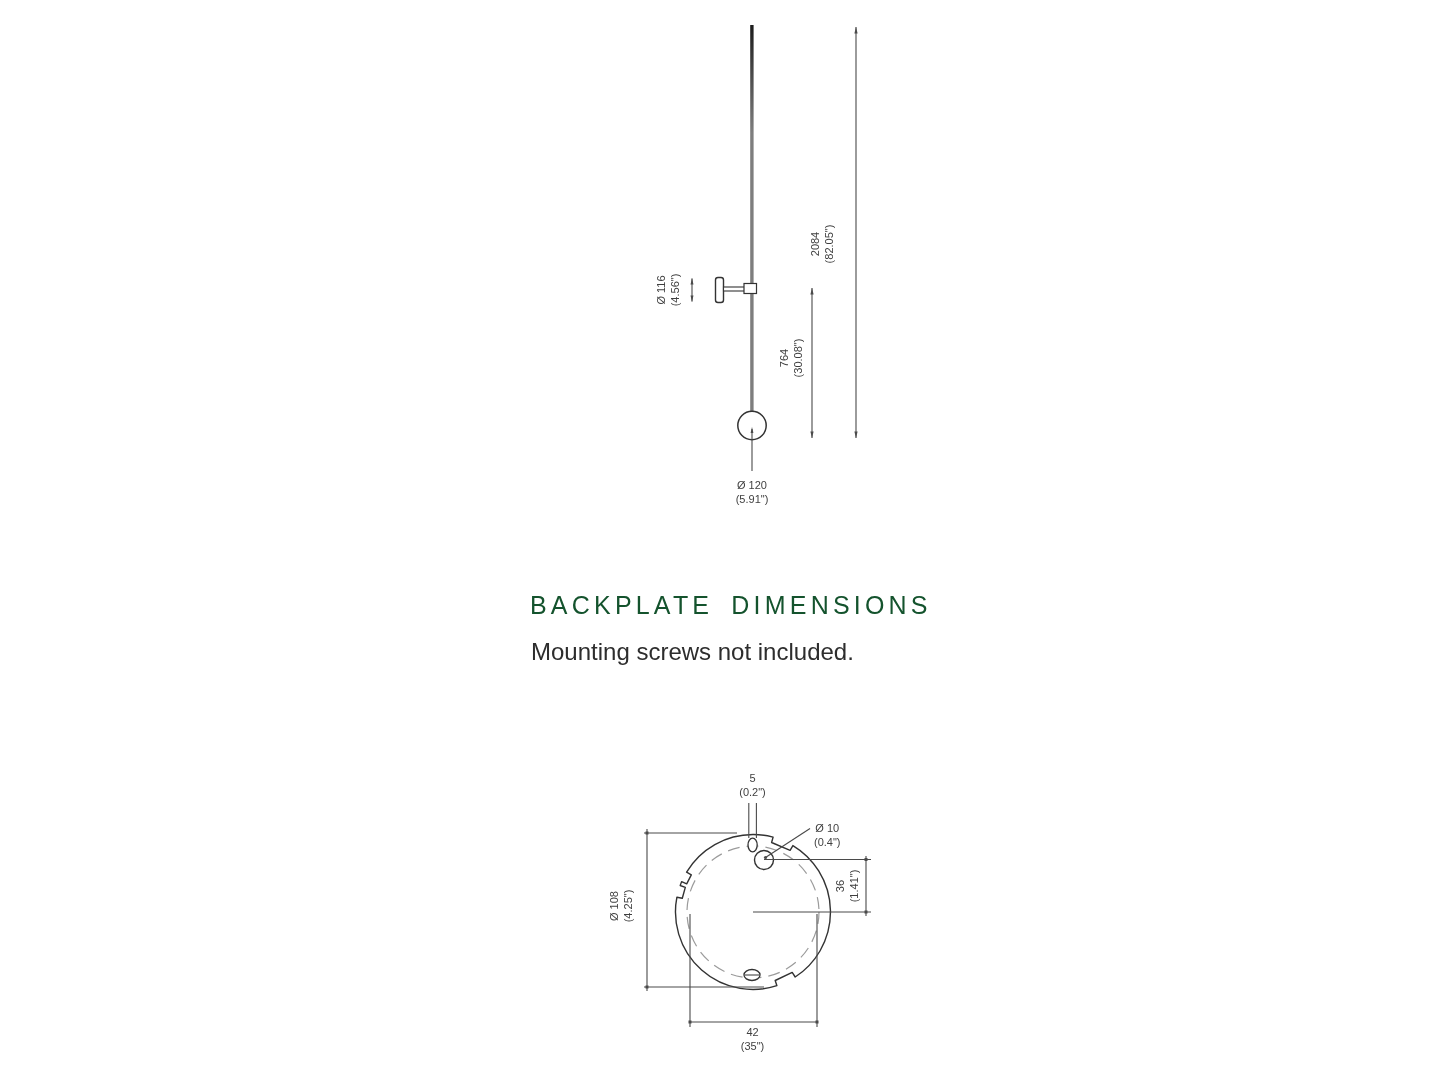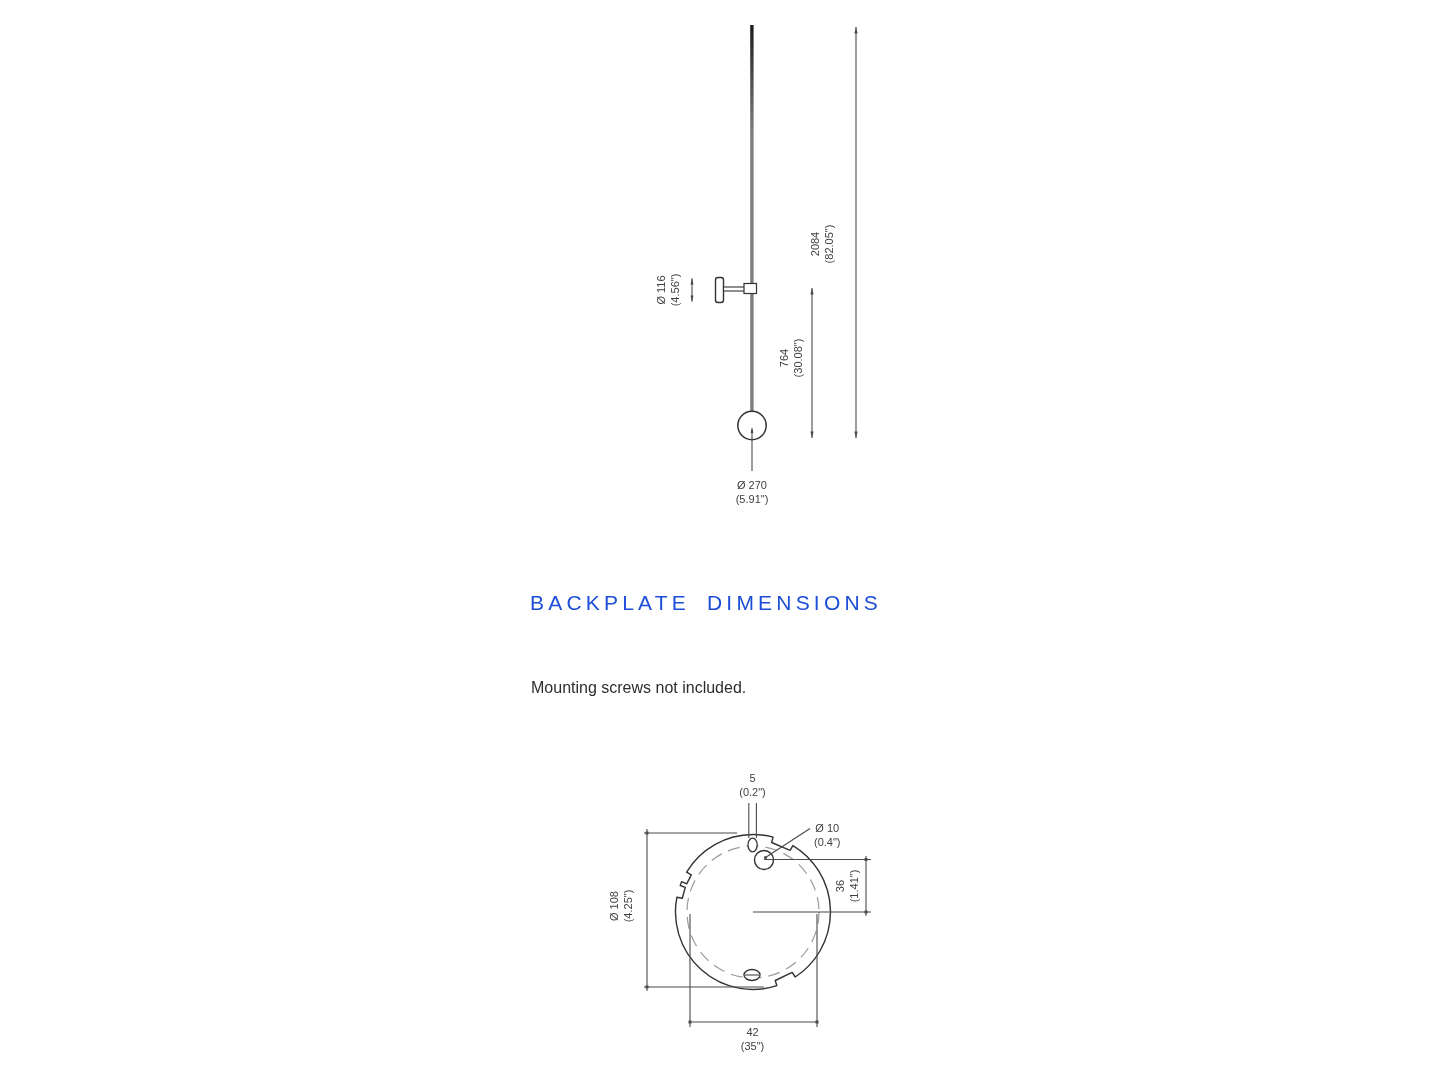--- a/index.html
+++ b/index.html
@@ -9,25 +9,25 @@
   }
   #lineart{position:absolute;left:0;top:0;z-index:1;}
   .dim{
     position:absolute;z-index:2;font-size:11px;line-height:14px;color:#3f3f3f;
     text-align:center;white-space:nowrap;transform:translate(-50%,-50%);
   }
   .dim .l{display:block;}
   .rot{transform:translate(-50%,-50%) rotate(-90deg);}
   .leftalign{text-align:center;transform:translate(0,-50%);}
   .section-title{
-    position:absolute;z-index:2;font-size:21px;letter-spacing:4.2px;word-spacing:7px;
-    color:#1d4ed8;white-space:nowrap;
+    position:absolute;z-index:2;font-size:25px;letter-spacing:4.2px;word-spacing:7px;
+    color:#14532d;white-space:nowrap;
   }
   .notes{
-    position:absolute;z-index:2;font-size:16px;line-height:28px;color:#2d2d2d;white-space:nowrap;margin-top:36px;
+    position:absolute;z-index:2;font-size:24px;line-height:28px;color:#2d2d2d;white-space:nowrap;
   }
   .notes .l{display:block;}
 </style>
 </head>
 <body>
 
 <div id="canvas">
 
   <svg id="lineart" width="1442" height="1081" viewBox="0 0 1442 1081">
     <defs>
@@ -122,21 +122,21 @@
     <span class="l">2084</span>
     <span class="l">(82.05")</span>
   </div>
 
   <div class="dim rot" style="left:791px;top:358px">
     <span class="l">764</span>
     <span class="l">(30.08")</span>
   </div>
 
   <div class="dim" style="left:752px;top:492px">
-    <span class="l">Ø 270</span>
+    <span class="l">Ø 120</span>
     <span class="l">(5.91")</span>
   </div>
 
   <div class="section-title" style="left:530px;top:591px">BACKPLATE DIMENSIONS</div>
 
   <div class="notes" style="left:531px;top:638px">
     <span class="l">Mounting screws not included.</span>
   </div>
 
   <div class="dim" style="left:752.5px;top:785px">

